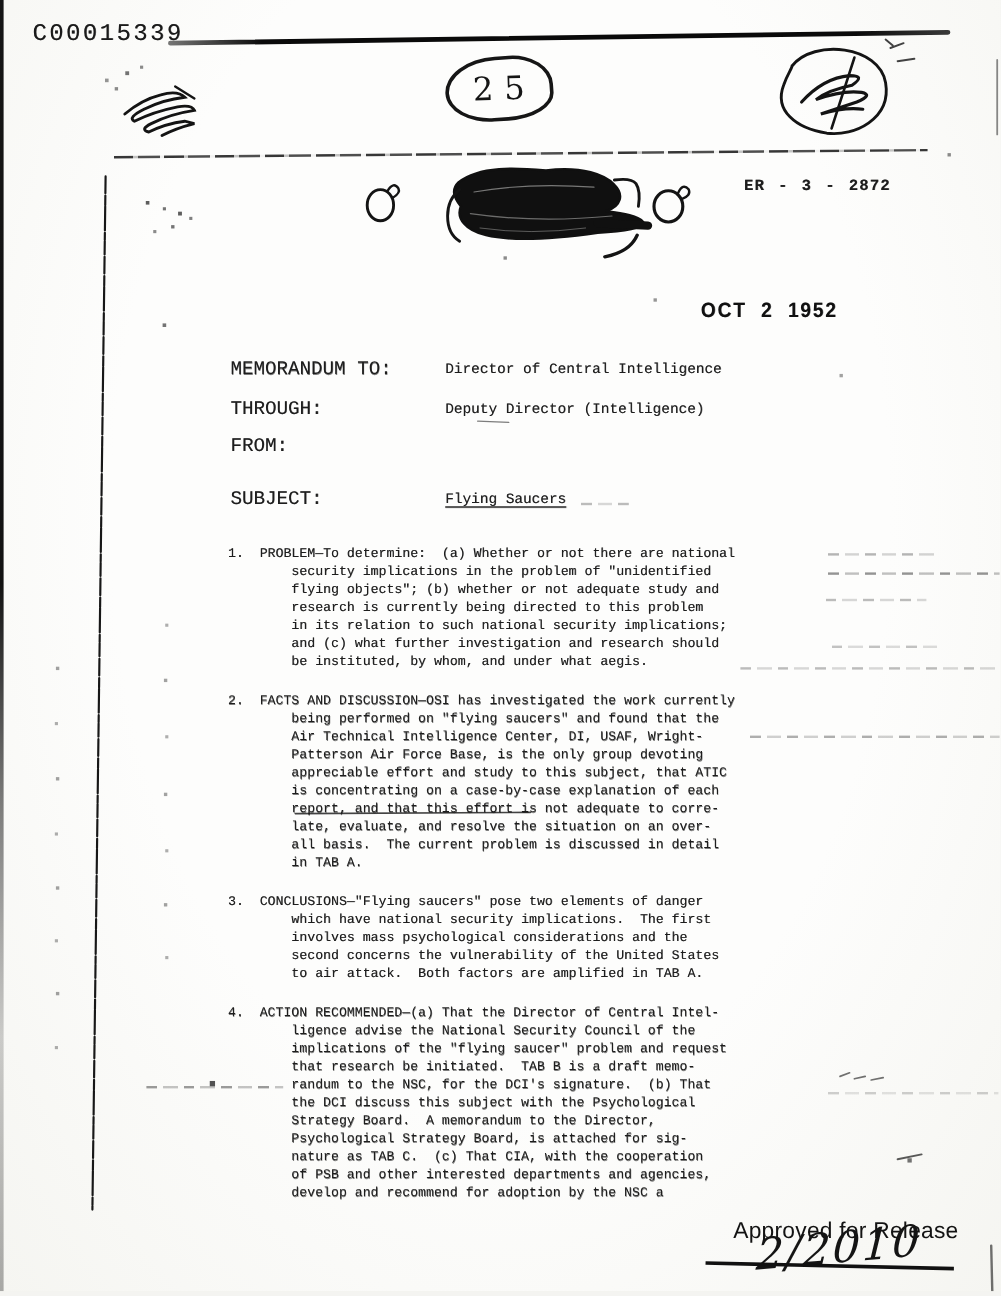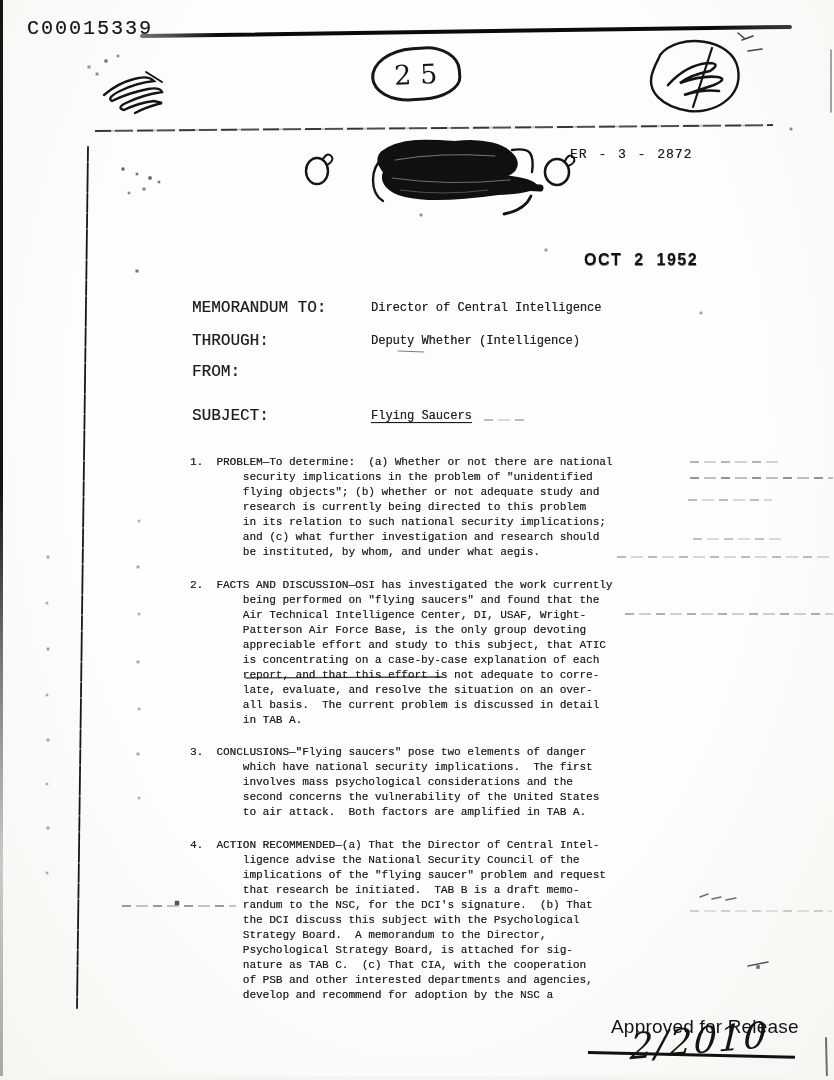--- a/index.html
+++ b/index.html
@@ -7,21 +7,21 @@
     position:relative; width:834px; height:1076px; overflow:hidden;
     background: radial-gradient(ellipse at 50% 40%, #fdfdfc 55%, #f5f5f1 100%);
     font-family:"Liberation Mono","DejaVu Sans Mono",monospace;
   }
   .typed{
     position:absolute; font-family:"Liberation Mono","DejaVu Sans Mono",monospace;
     color:#1d1d1d; white-space:pre;
     text-shadow: 0.3px 0.2px 0.45px rgba(20,20,20,0.55);
   }
   .doc-id{ left:27px; top:17px; font-size:20px; letter-spacing:2px; color:#1a1a1a;}
-  .er-number{ left:570px; top:147px; font-size:13px; letter-spacing:1px; word-spacing:2px;}
+  .er-number{ left:620px; top:147px; font-size:13px; letter-spacing:1px; word-spacing:2px;font-weight:bold;}
   .date-stamp{
     left:584px; top:251px; font-family:"Liberation Sans",sans-serif;
     font-weight:bold; font-size:16px; letter-spacing:1.5px; word-spacing:6px;
     color:#111; transform:scaleY(1.08);
   }
   .hrow{ position:absolute; left:0; width:834px; height:32px;}
   .hrow-label{ position:absolute; left:192px; top:0; font-size:16px; line-height:15px;}
   .hrow-value{ position:absolute; left:371px; top:0; font-size:12px; line-height:15px;}
   .subject-underline{ text-decoration:underline; text-decoration-thickness:1.2px; text-underline-offset:2.5px;}
   .para{ left:190px; font-size:11px; line-height:15px;}
@@ -106,21 +106,21 @@
   <div class="typed er-number">ER - 3 - 2872</div>
   <div class="typed date-stamp">OCT 2 1952</div>
 
   <div>
     <div class="hrow" style="top:301px">
       <span class="typed hrow-label">MEMORANDUM TO:</span>
       <span class="typed hrow-value">Director of Central Intelligence</span>
     </div>
     <div class="hrow" style="top:334px">
       <span class="typed hrow-label">THROUGH:</span>
-      <span class="typed hrow-value">Deputy Whether (Intelligence)</span>
+      <span class="typed hrow-value">Deputy Director (Intelligence)</span>
     </div>
     <div class="hrow" style="top:365px">
       <span class="typed hrow-label">FROM:</span>
     </div>
     <div class="hrow" style="top:409px">
       <span class="typed hrow-label">SUBJECT:</span>
       <span class="typed hrow-value subject-underline">Flying Saucers</span>
     </div>
   </div>
 

